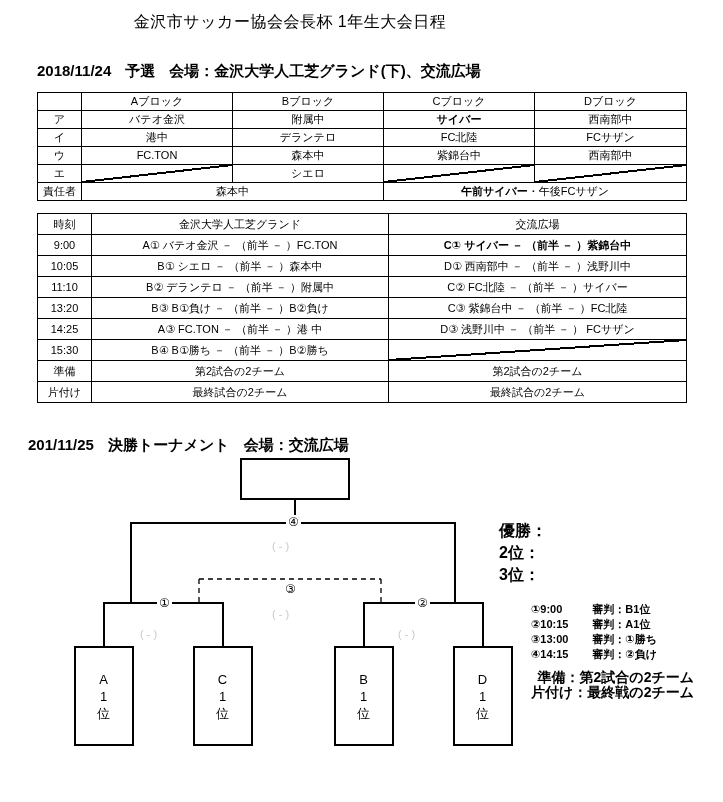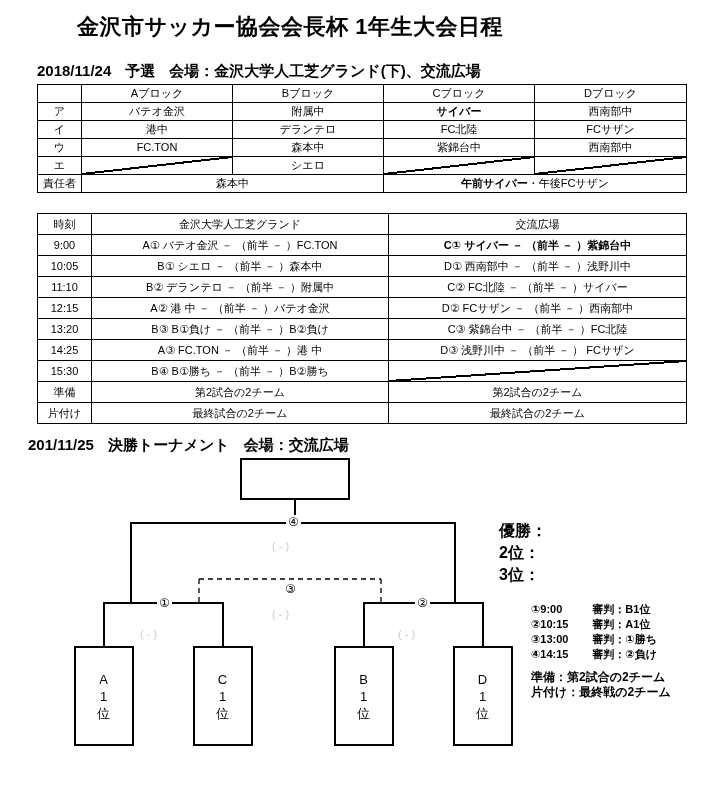--- a/index.html
+++ b/index.html
@@ -17,22 +17,22 @@
     overflow: hidden;
   }
 
   
   #doc-title {
     position: absolute;
     left: 0;
     top: 12px;
     width: 580px;
     text-align: center;
-    font-size: 22px;
-    font-weight: bold;
+    font-size: 16px;
+    font-weight: normal;
     letter-spacing: 0.5px;
   }
 
   
   .caption {
     position: absolute;
     font-size: 15px;
     font-weight: bold;
     white-space: nowrap;
   }
@@ -69,21 +69,21 @@
     left: 0; top: 0;
     width: 100%; height: 100%;
     background-image: linear-gradient(to bottom right,
         rgba(0,0,0,0) calc(50% - 1px),
         #000000 calc(50% - 1px),
         #000000 calc(50% + 1px),
         rgba(0,0,0,0) calc(50% + 1px));
   }
 
   
-  #block-table { left: 37px; top: 84px; width: 649px; padding-left: 44px; }
+  #block-table { left: 37px; top: 92px; width: 649px; padding-left: 44px; }
 
   
   #schedule-table { left: 37px; top: 213px; width: 649px; border-radius: 29px; }
   #schedule-table td { height: 20px; line-height: 18px; }
   #schedule-table td.match { font-size: 11px; }
 
   
   #bracket {
     position: absolute;
     left: 0;
@@ -148,24 +148,25 @@
     line-height: 15px;
     font-weight: bold;
     white-space: nowrap;
   }
   #referee-list .ref-row { display: block; }
   #referee-list .ref-time { display: inline-block; min-width: 52px; }
   #notes-panel {
     position: absolute;
     left: 531px;
     top: 670px;
-    font-size: 12px;
+    font-size: 14px;
     line-height: 15px;
     font-weight: bold;
     white-space: nowrap;
+    text-align: right;
   }
   #notes-panel span { display: block; }
 </style>
 </head>
 <body>
 
 <div id="doc-title">金沢市サッカー協会会長杯  1年生大会日程</div>
 
 <div class="caption" id="prelim-caption">
   <span>2018/11/24</span><span class="cap-gap"></span><span>予選</span><span class="cap-gap"></span><span>会場：金沢大学人工芝グランド(下)、交流広場</span>
@@ -242,25 +243,20 @@
     </tr>
     <tr>
       <td>10:05</td>
       <td class="match">B①  シエロ   －   （前半 －   ）森本中</td>
       <td class="match">D①  西南部中   －   （前半 －   ）浅野川中</td>
     </tr>
     <tr>
       <td>11:10</td>
       <td class="match">B②  デランテロ   －  （前半 －   ）附属中</td>
       <td class="match"><span>C②  FC北陸   －  （前半 －   ）サイバー</span></td>
-    </tr>
-    <tr>
-      <td>12:15</td>
-      <td class="match">A②  港 中   －  （前半 －   ）バテオ金沢</td>
-      <td class="match">D②  FCサザン   －  （前半 －   ）西南部中</td>
     </tr>
     <tr>
       <td>13:20</td>
       <td class="match">B③  B①負け   －  （前半 －   ）B②負け</td>
       <td class="match">C③  紫錦台中   －  （前半 －   ）FC北陸</td>
     </tr>
     <tr>
       <td>14:25</td>
       <td class="match">A③  FC.TON   －  （前半 －   ）港 中</td>
       <td class="match">D③  浅野川中 －  （前半 －  ）        FCサザン</td>

